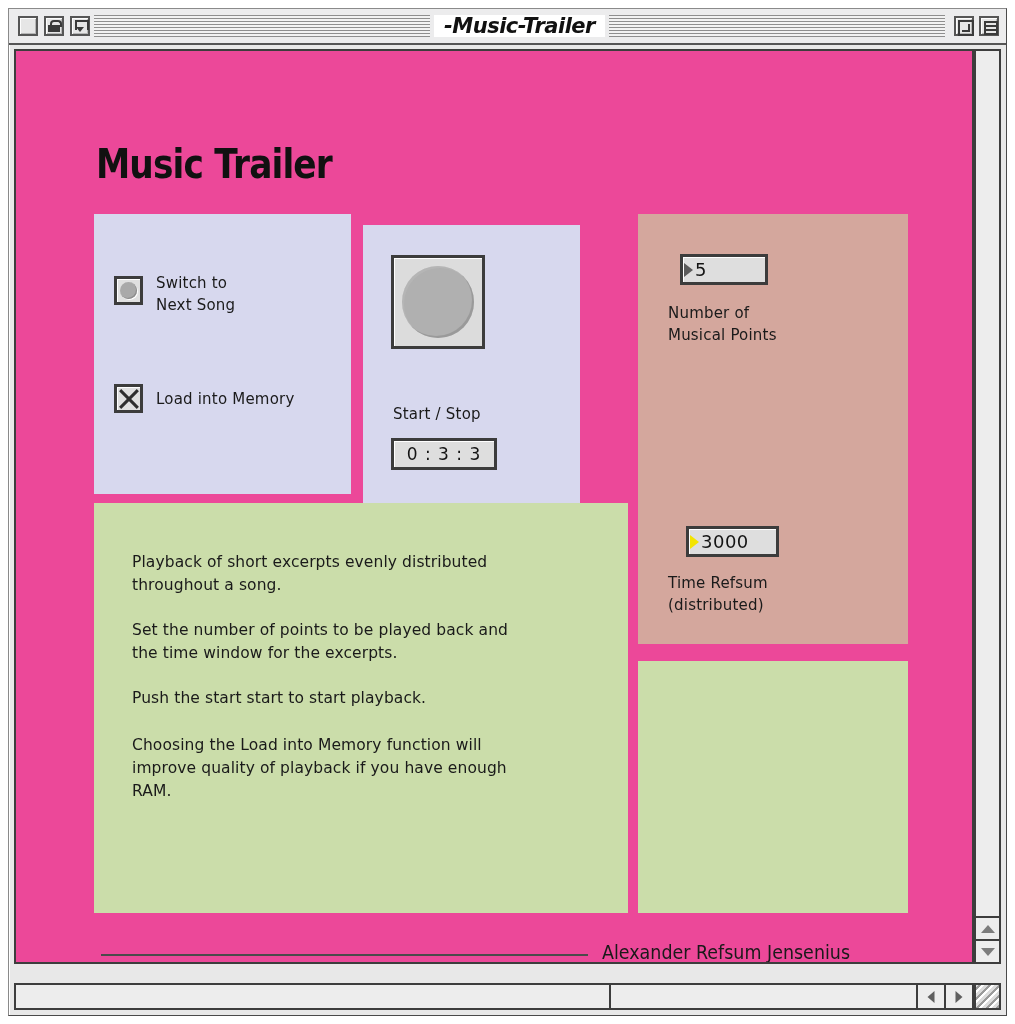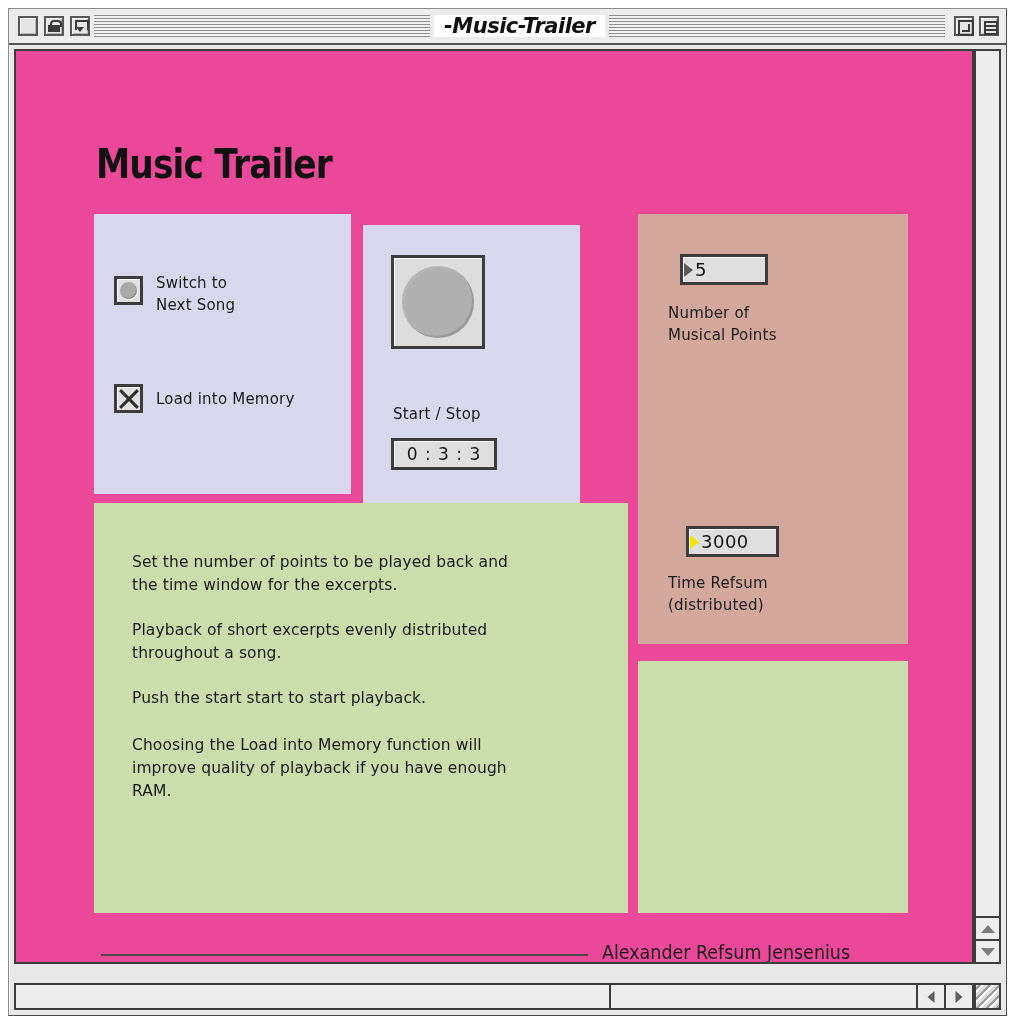--- a/index.html
+++ b/index.html
@@ -540,22 +540,22 @@
         <span class="val">3000</span>
       </div>
       <div class="ui-text lbl-window">
         <div>Time Refsum</div>
         <div>(distributed)</div>
       </div>
     </div>
 
     <div class="panel panel-green" id="panel-info">
       <div class="info-body">
+        <p>Playback of short excerpts evenly distributed throughout a song.</p>
         <p>Set the number of points to be played back and the time window for the excerpts.</p>
-        <p>Playback of short excerpts evenly distributed throughout a song.</p>
         <p>Push the start start to start playback.</p>
         <p>Choosing the Load into Memory function will improve quality of playback if you have enough RAM.</p>
       </div>
     </div>
 
     <div class="panel panel-green" id="panel-blank"></div>
 
     <div class="sig-rule"></div>
     <div class="sig-name">Alexander Refsum Jensenius</div>
   </div>

